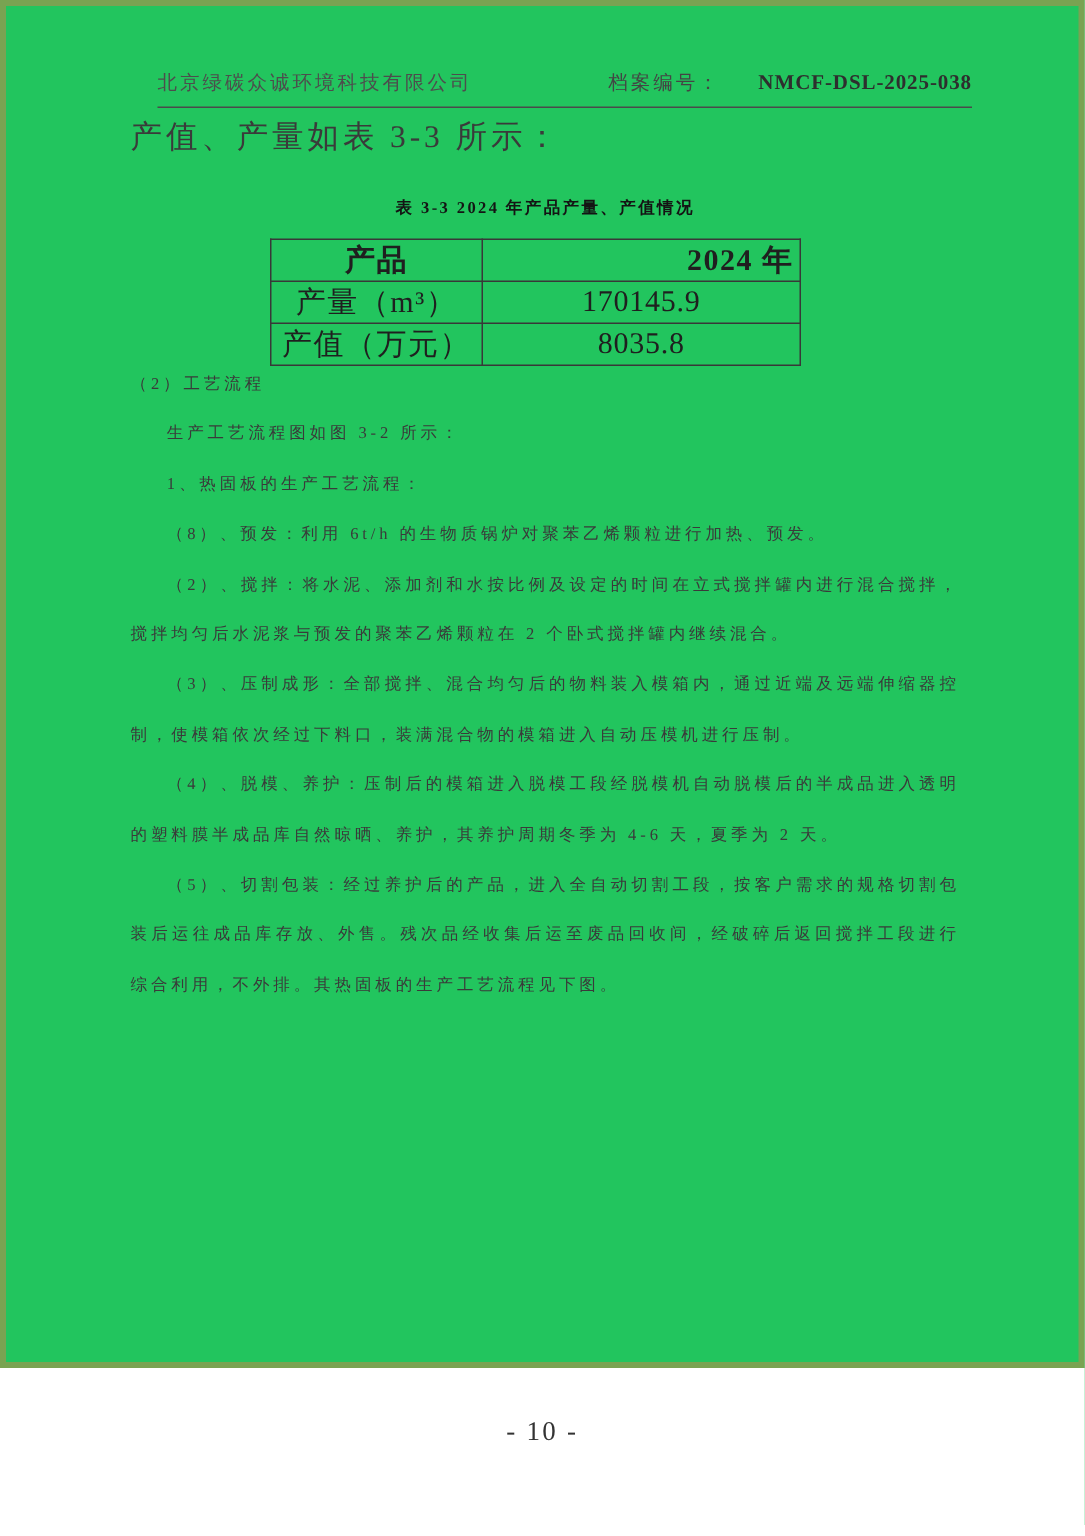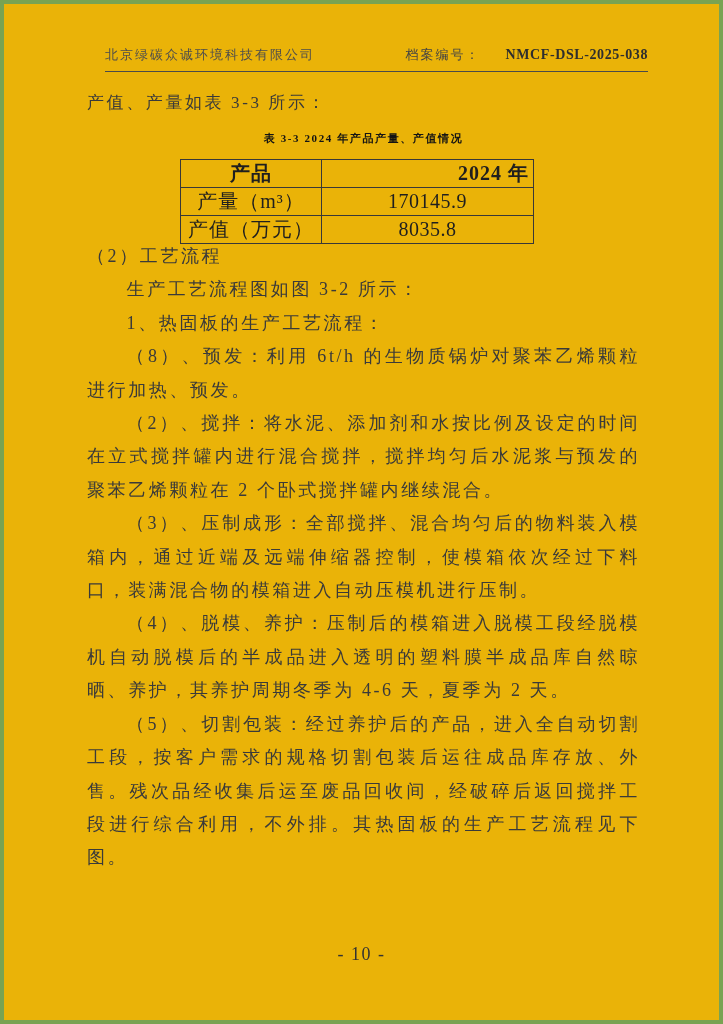--- a/index.html
+++ b/index.html
@@ -5,22 +5,22 @@
   * { margin: 0; padding: 0; box-sizing: border-box; }
   html, body { background: #ffffff; }
   body {
     width: 723px; height: 1024px;
     font-family: "Liberation Serif", "DejaVu Serif", serif;
     position: relative;
     overflow: hidden;
   }
   .sheet {
     position: absolute; inset: 0;
-    width: 723px; height: 1024px;
-    background: #eab308;
+    width: 723px; height: 912px;
+    background: #22c55e;
   }
   .page-frame {
     position: absolute; inset: 0;
     border: 4px solid #79A352;
     pointer-events: none;
     z-index: 10;
   }
   
   .header {
     position: absolute;
@@ -36,22 +36,22 @@
   .header .archive { display: flex; align-items: baseline; }
   .header .archive-label {
     font-size: 13px; letter-spacing: 2px; color: #444;
   }
   .header .archive-number {
     font-size: 14px; letter-spacing: 0.6px; color: #2e2e2e;
     margin-left: 25px; font-weight: 600;
   }
   
   .intro-line {
-    position: absolute; left: 87px; top: 91px; width: 553px;
-    font-size: 17px; letter-spacing: 2.6px; color: #3a3a3a;
+    position: absolute; left: 87px; top: 77px; width: 553px;
+    font-size: 21px; letter-spacing: 2.6px; color: #3a3a3a;
   }
   .table-title {
     position: absolute; left: 87px; top: 131px; width: 553px;
     text-align: center; font-weight: bold;
     font-size: 11px; letter-spacing: 1.6px; color: #141414;
   }
   .data-table {
     position: absolute; left: 180px; top: 159px;
     border-collapse: collapse;
     color: #1f1f1f;
@@ -64,21 +64,21 @@
     padding: 0 4px;
   }
   .data-table { border: 1.5px solid #2f2f2f; }
   .data-table th { font-weight: bold; }
   .data-table .col-label { width: 141px; }
   .data-table .col-value { width: 212px; text-align: right; }
   .data-table td.num { letter-spacing: 0.5px; }
   
   .body-text {
     position: absolute; left: 87px; top: 240px; width: 553px;
-    font-size: 18px; line-height: 33.4px;
+    font-size: 11px; line-height: 33.4px;
     letter-spacing: 2.6px; color: #3a3a3a;
     text-align: justify;
   }
   .body-text .section-heading { text-indent: 0; }
   .body-text p.para { text-indent: 2.2em; }
   
   .footer {
     position: absolute; left: 0; top: 944px; width: 723px;
     text-align: center;
     font-size: 18px; letter-spacing: 1.5px; color: #333;

